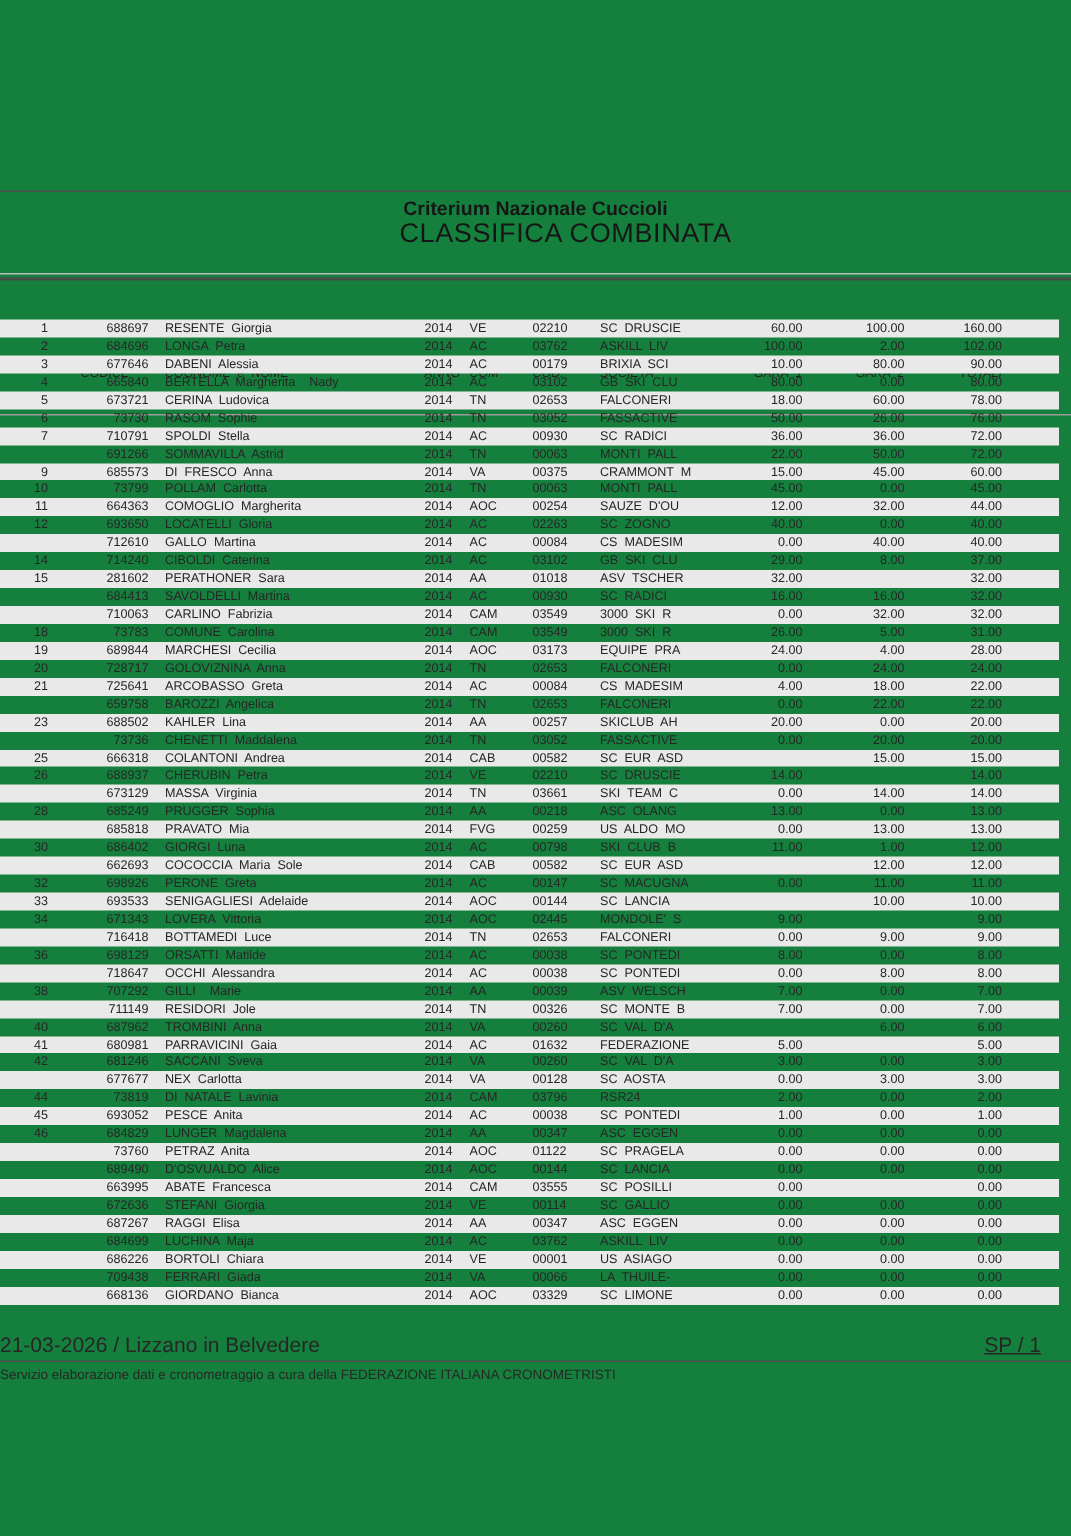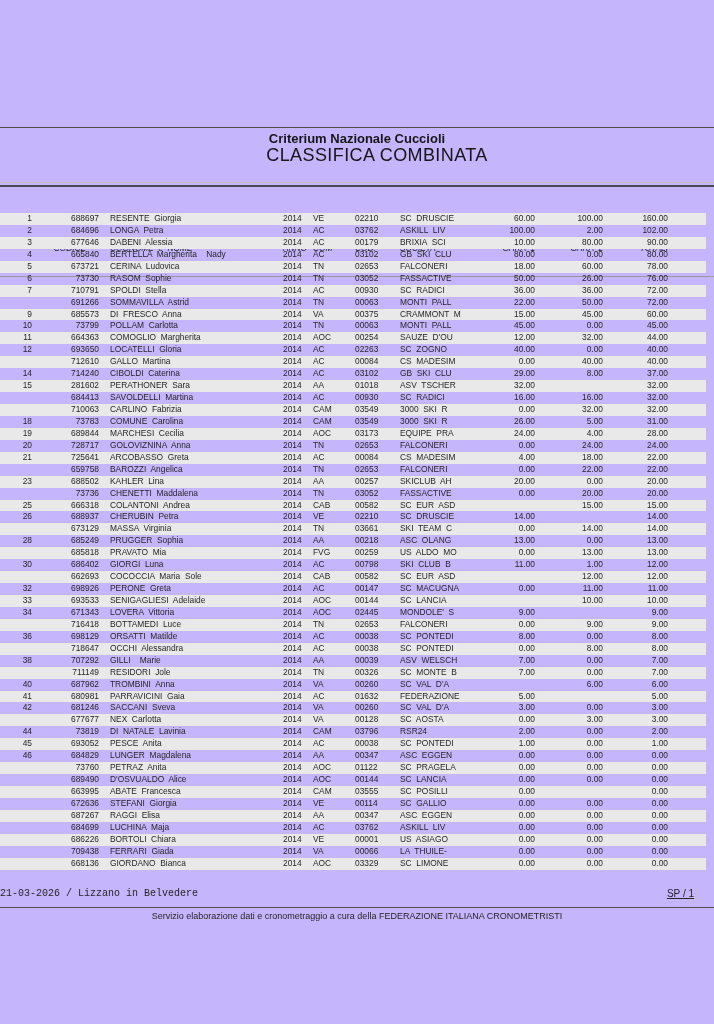--- a/index.html
+++ b/index.html
@@ -1,18 +1,18 @@
 <!DOCTYPE html>
 <html><head>
 <meta charset="utf-8">
 <style>
   html,body { margin:0; padding:0; background:#ffffff; }
   .page {
     position:relative; width:714px; height:1024px; margin:0 auto;
-    background:#c4b5fd; overflow:hidden;
+    background:#15803d; overflow:hidden;
     font-family:"Liberation Sans", sans-serif; color:#2b2b2b;
   }
   .top-rule { position:absolute; left:0; top:127px; width:714px; border-top:1.5px solid #4f4f4f; }
   .title1 { position:absolute; top:131px; left:0; width:714px; text-align:center;
             font-weight:bold; font-size:13px; color:#161616; }
   .title2 { position:absolute; top:145px; left:0; width:714px; text-align:center;
             font-size:18px; color:#161616; letter-spacing:.4px;margin-left:20px; }
 
   .grid10 { display:grid; grid-template-columns:38px 64px 174px 34px 42px 45px 93px 45px 68px 65px; }
 
@@ -38,24 +38,24 @@
   .cell { overflow:hidden; }
   .c0 { text-align:right; padding-right:6px; }
   .c1 { text-align:right; padding-right:3px; }
   .c2 { padding-left:8px; white-space:pre; }
   .c3 { padding-left:7px; }
   .c4 { padding-left:3px; }
   .c5 { padding-left:3px; }
   .c6 { padding-left:3px; white-space:pre; }
   .c7, .c8, .c9 { text-align:right; }
 
-  .footer-date { position:absolute; top:888px; left:0; font-size:10px; color:#262626;font-family:Liberation Mono, monospace; }
-  .footer-page { position:absolute; top:888px; right:20px; font-size:10px; color:#262626;text-decoration:underline; }
+  .footer-date { position:absolute; top:888px; left:0; font-size:14px; color:#262626; }
+  .footer-page { position:absolute; top:888px; right:20px; font-size:14px; color:#262626;text-decoration:underline; }
   .footer-rule { position:absolute; top:907px; left:0; width:714px; border-top:1.5px solid #4f4f4f; }
-  .footer-service { position:absolute; top:911px; left:0; width:714px; text-align:center;
+  .footer-service { position:absolute; top:911px; left:0; width:714px; text-align:left;
                     font-size:9px; color:#262626; }
 </style>
 </head>
 <body>
 
 <div class="page">
 
   <div class="top-rule"></div>
   <div class="title1">Criterium Nazionale Cuccioli</div>
   <div class="title2">CLASSIFICA COMBINATA</div>

